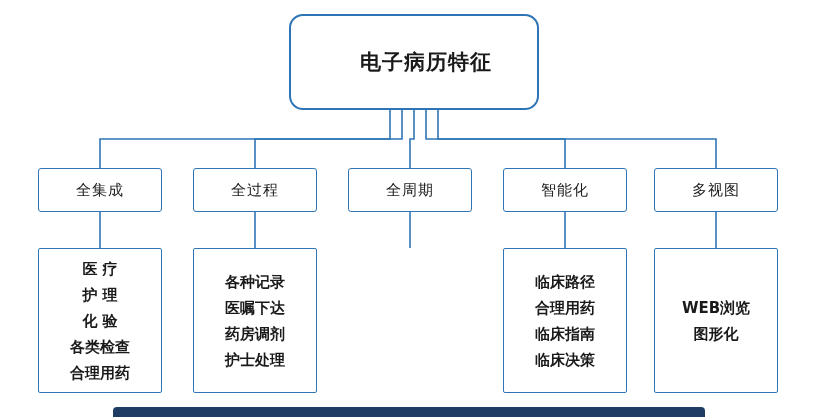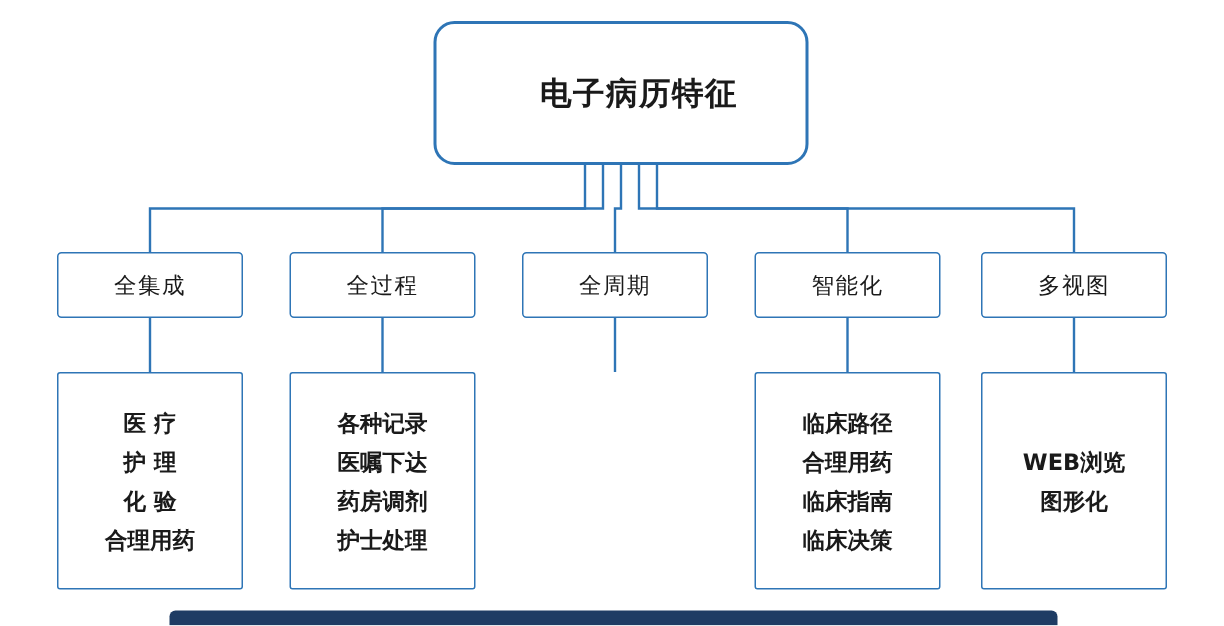--- a/index.html
+++ b/index.html
@@ -103,20 +103,21 @@
     <span>多视图</span>
   </div>
   <div class="node cat-box" style="left:503px">
     <span>智能化</span>
   </div>
 
   <div class="node detail-box" style="left:38px">
     <div class="line">医 疗</div>
     <div class="line">护 理</div>
     <div class="line">化 验</div>
+    <div class="line">各类检查</div>
     <div class="line">合理用药</div>
   </div>
 
   <div class="node detail-box" style="left:193px">
     <div class="line">各种记录</div>
     <div class="line">医嘱下达</div>
     <div class="line">药房调剂</div>
     <div class="line">护士处理</div>
   </div>
 

